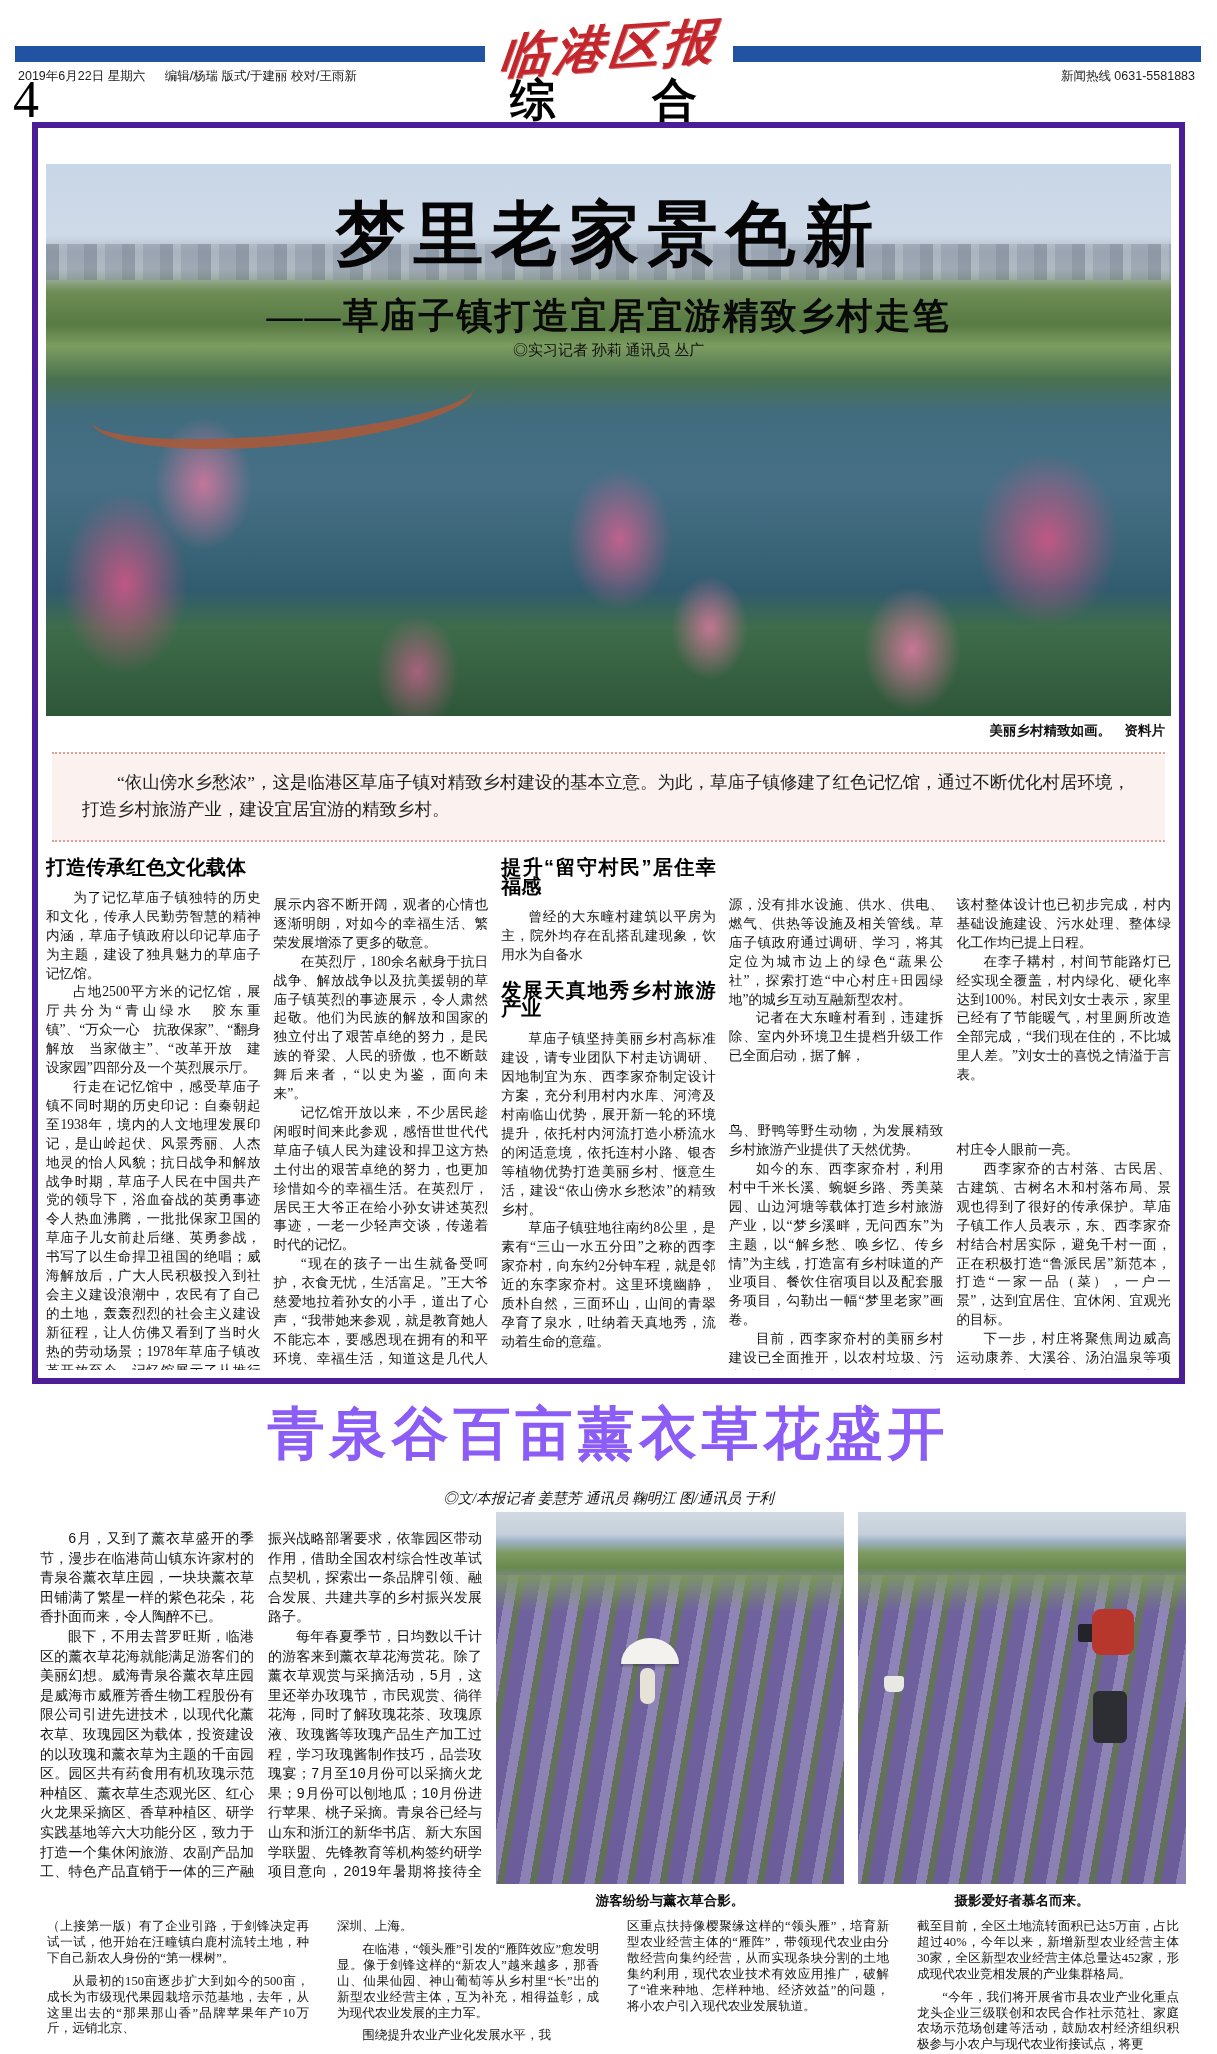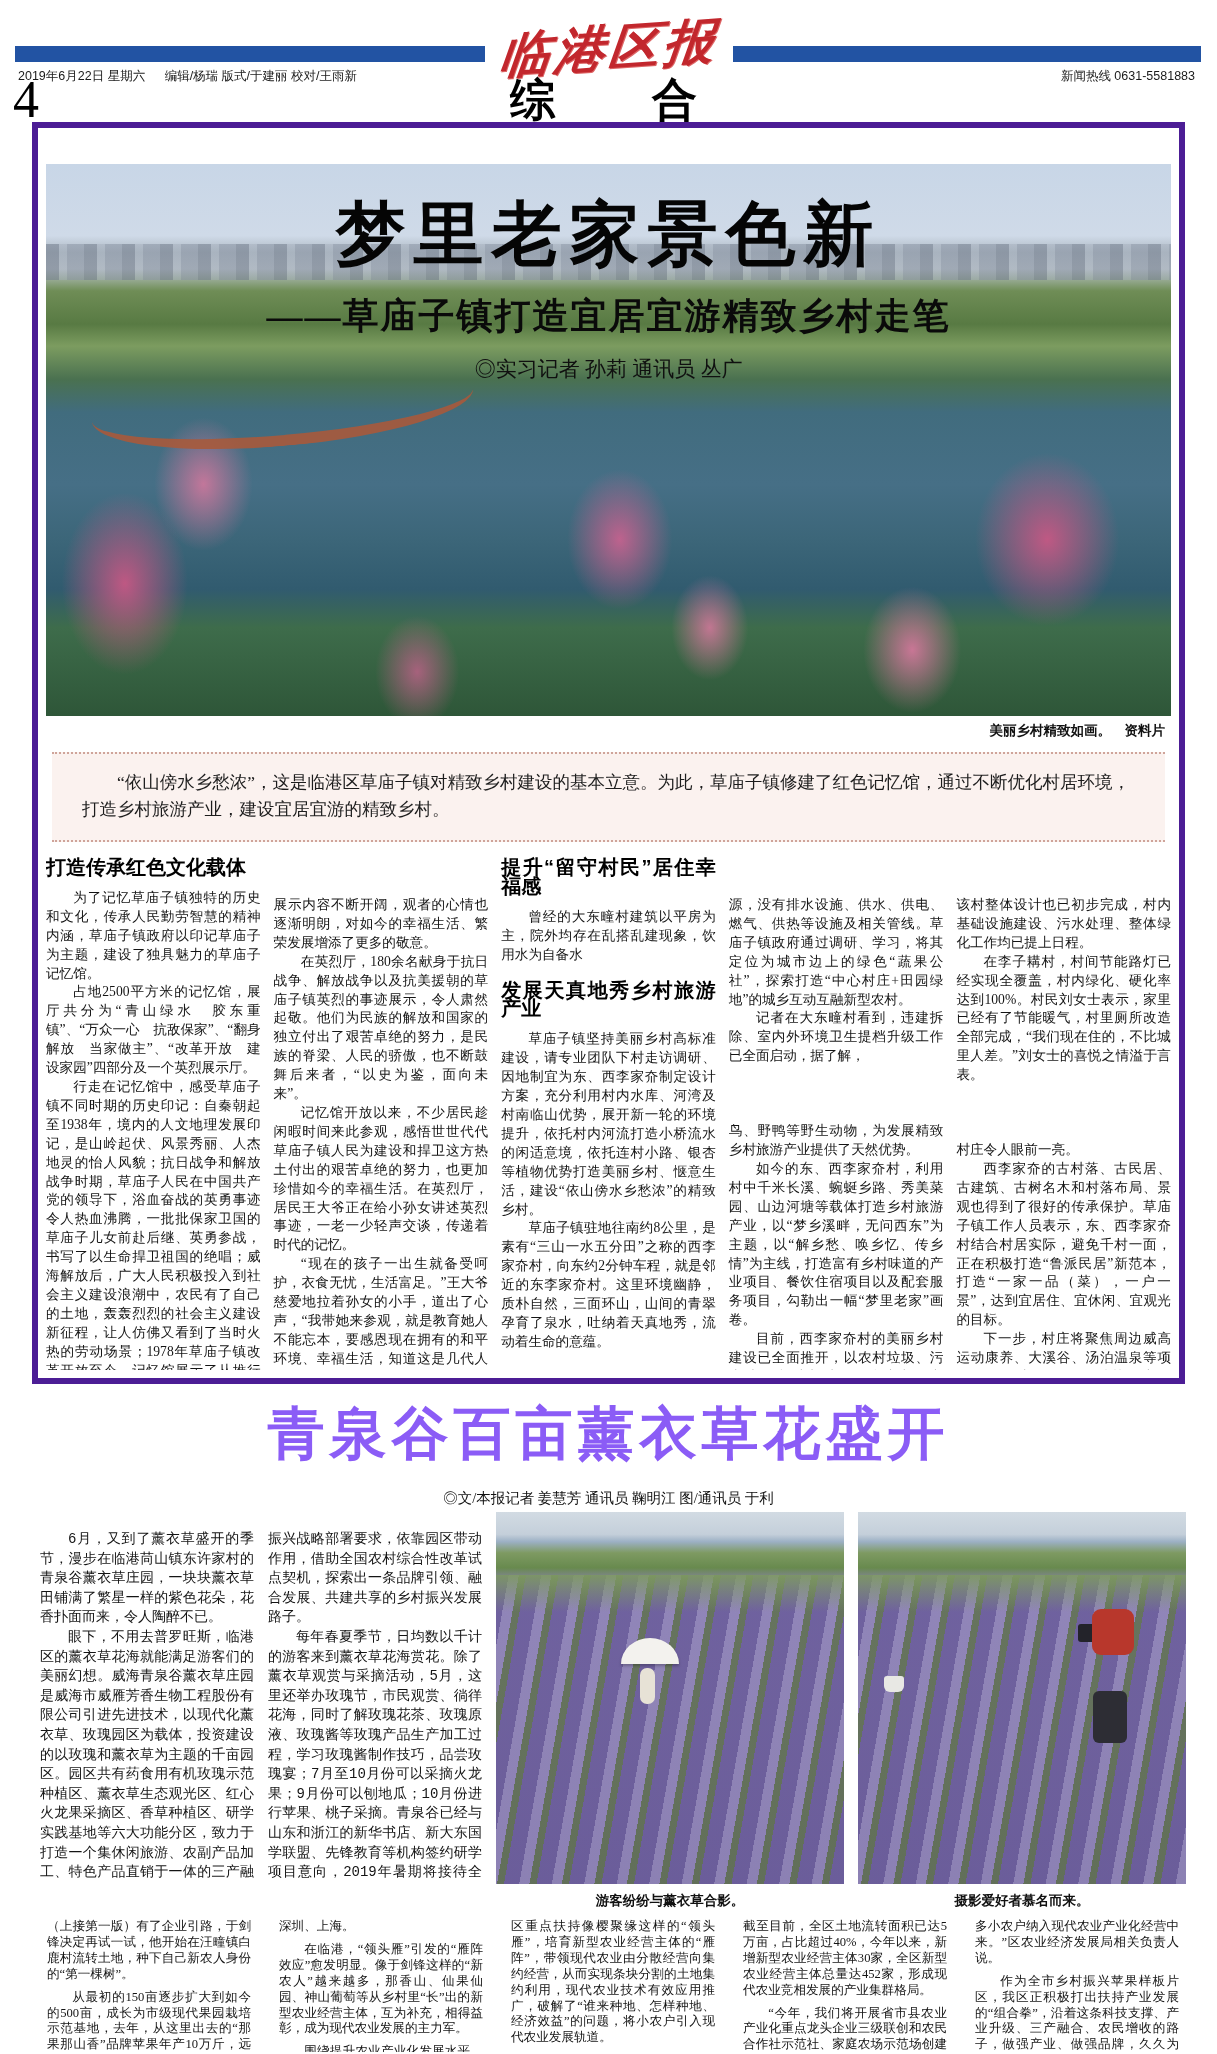--- a/index.html
+++ b/index.html
@@ -43,41 +43,41 @@
         #3e6c4b 84%, #2e5638 100%);}
   .photo::before{content:"";position:absolute;left:4%;top:36%;width:34%;height:13%;
         border-bottom:11px solid #a85a3c;border-radius:50%;transform:rotate(-5deg);opacity:.9;}
   .photo::after{content:"";position:absolute;left:0;right:0;top:14.5%;height:6.5%;opacity:.8;
         background:repeating-linear-gradient(90deg, rgba(118,128,144,.75) 0 13px,
         rgba(162,172,186,.55) 13px 21px, rgba(138,148,164,.7) 21px 38px);}
   .a1-headline{position:relative;z-index:2;text-align:center;margin:0;padding-top:24px;
         font-size:70px;font-weight:900;color:#050505;letter-spacing:8px;}
   .a1-subtitle{position:relative;z-index:2;text-align:center;margin:10px 0 0;
         font-size:36px;font-weight:bold;color:#0a0a0a;letter-spacing:2px;}
-  .a1-byline{position:relative;z-index:2;text-align:center;margin-top:14px;
-        font-size:21px;color:#101010;}
+  .a1-byline{position:relative;z-index:2;text-align:center;
+        font-size:15px;color:#101010;}
   .photo-caption1{margin:6px 14px 0 0;text-align:right;font-size:13.5px;font-weight:bold;
         font-family:"Liberation Sans",sans-serif;color:#111;}
   .leadbox{margin:12px 14px 0;background:#fbf2ef;border-top:2px dotted #cfa49a;
         border-bottom:2px dotted #cfa49a;padding:15px 30px 17px;box-sizing:border-box;}
   .leadbox p{margin:0;font-size:17.5px;line-height:27px;text-indent:2em;color:#1c1c1c;}
   .cols{margin:14px 8px 0;height:514px;display:flex;gap:13px;overflow:hidden;}
   .col{flex:1;font-size:13.6px;line-height:18.9px;text-align:justify;color:#141414;}
   .col .col-head{font-family:"Liberation Sans",sans-serif;font-size:20px;font-weight:bold;
         margin:2px 0 12px;color:#000;}
   .col .col-head.mid{margin-top:16px;}
   .col p.para{margin:0;text-indent:2em;}
   .col p.para.cont{text-indent:0;}
   .col .spacer{height:56px;}
   .pad-top{padding-top:40px;box-sizing:border-box;}
   
   .a2-headline{position:absolute;top:1396px;left:0;width:100%;text-align:center;
         font-size:57px;font-weight:900;letter-spacing:5px;color:#8b5cf6;margin:0;}
   .a2-byline{position:absolute;top:1489px;left:0;width:100%;text-align:center;
-        font-size:14.5px;color:#111;}
+        font-size:14.5px;color:#111;font-style:italic;}
   .a2-content{position:absolute;top:1512px;left:40px;width:1146px;display:flex;gap:14px;}
   .a2-col{width:214px;flex:none;padding-top:18px;font-size:14px;line-height:19.6px;
         text-align:justify;height:354px;overflow:hidden;color:#141414;box-sizing:content-box;}
   .a2-col p.para{margin:0;text-indent:2em;font-family:Liberation Mono, monospace;}
   .a2-col p.para.cont{text-indent:0;}
   .a2-photo{flex:none;display:flex;flex-direction:column;}
   .a2-photo.p1{width:348px;}
   .a2-photo.p2{flex:1;}
   .lav{position:relative;height:372px;overflow:hidden;
      background:linear-gradient(180deg,#d2dbe3 0%,#c4cfda 6%,#9cb0c4 8%,
@@ -210,19 +210,15 @@
         <p class="para">在临港，“领头雁”引发的“雁阵效应”愈发明显。像于剑锋这样的“新农人”越来越多，那香山、仙果仙园、神山葡萄等从乡村里“长”出的新型农业经营主体，互为补充，相得益彰，成为现代农业发展的主力军。</p>
         <p class="para">围绕提升农业产业化发展水平，我</p>
       </div>
     <div class="scol">
         <p class="para cont">区重点扶持像樱聚缘这样的“领头雁”，培育新型农业经营主体的“雁阵”，带领现代农业由分散经营向集约经营，从而实现条块分割的土地集约利用，现代农业技术有效应用推广，破解了“谁来种地、怎样种地、经济效益”的问题，将小农户引入现代农业发展轨道。</p>
       </div>
     <div class="scol">
         <p class="para cont">截至目前，全区土地流转面积已达5万亩，占比超过40%，今年以来，新增新型农业经营主体30家，全区新型农业经营主体总量达452家，形成现代农业竞相发展的产业集群格局。</p>
         <p class="para">“今年，我们将开展省市县农业产业化重点龙头企业三级联创和农民合作社示范社、家庭农场示范场创建等活动，鼓励农村经济组织积极参与小农户与现代农业衔接试点，将更</p>
       </div>
-    <div class="scol">
-        <p class="para cont">多小农户纳入现代农业产业化经营中来。”区农业经济发展局相关负责人说。</p>
-        <p class="para">作为全市乡村振兴苹果样板片区，我区正积极打出扶持产业发展的“组合拳”，沿着这条科技支撑、产业升级、三产融合、农民增收的路子，做强产业、做强品牌，久久为功。</p>
-      </div>
   </div>
 
 </div>
 
 </body></html>

